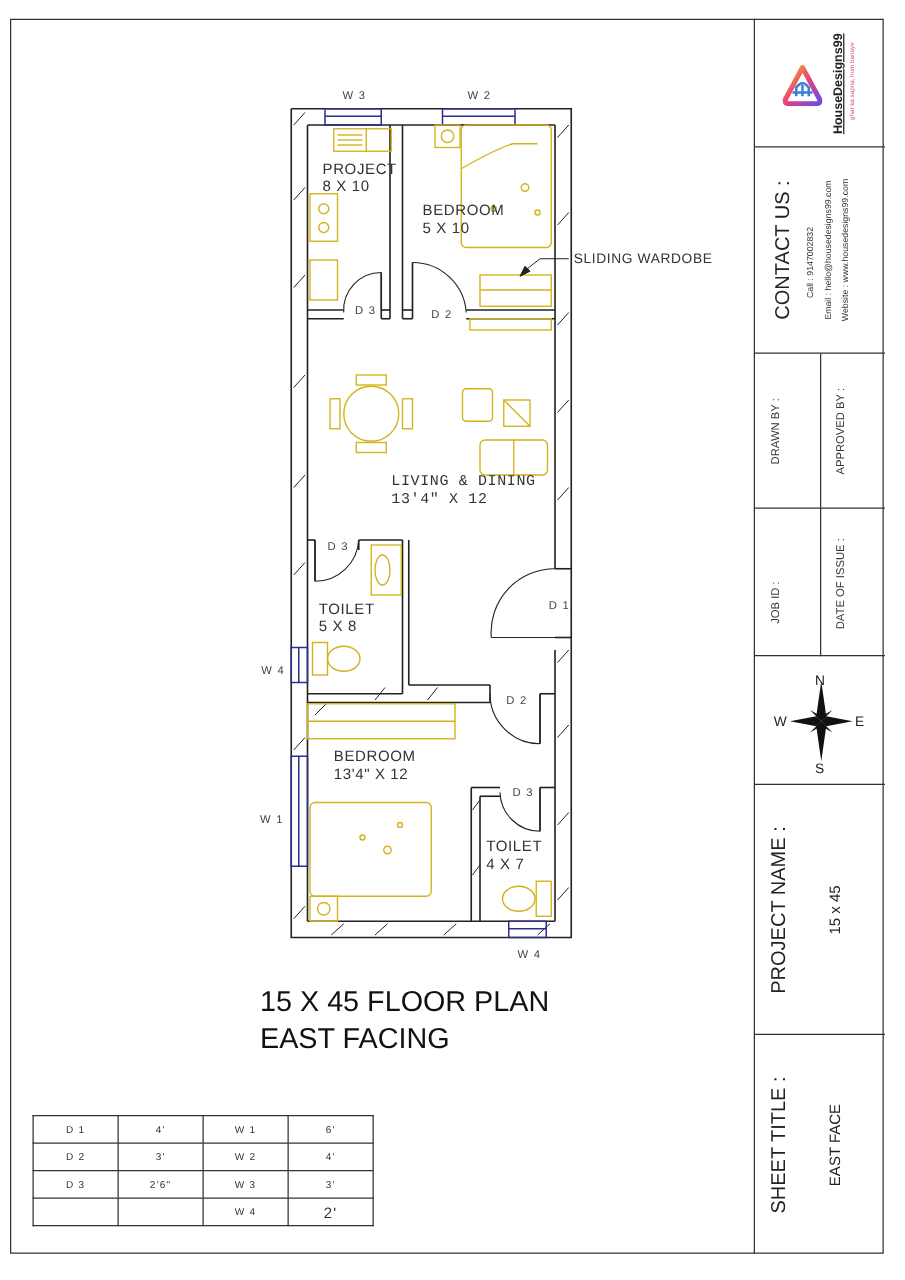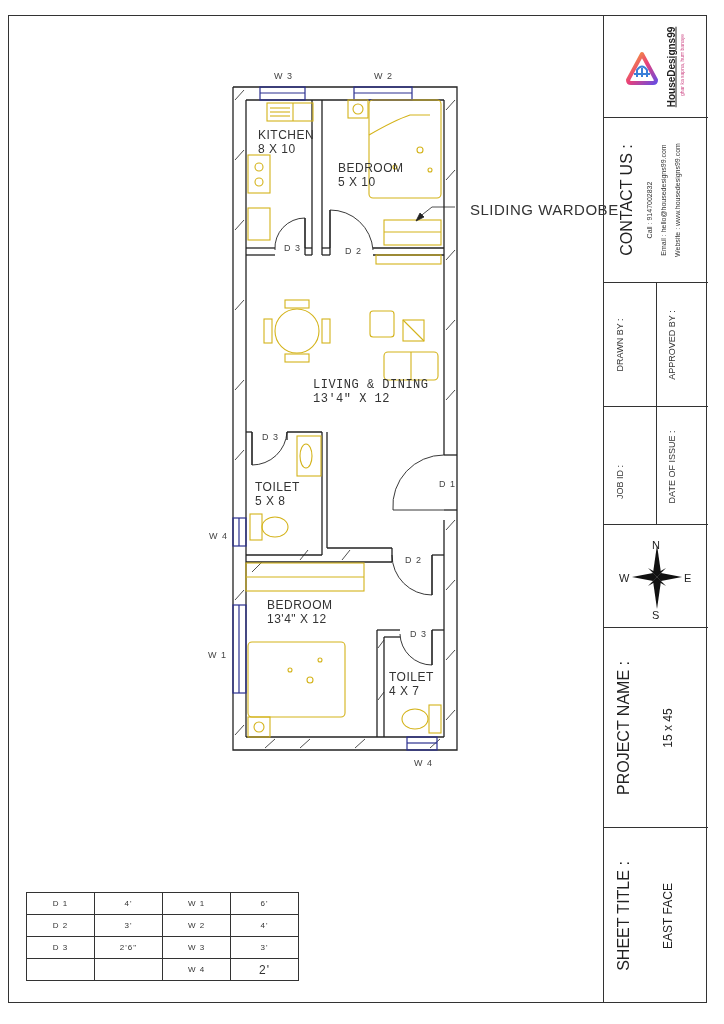--- a/index.html
+++ b/index.html
@@ -184,42 +184,44 @@
     <rect x="429" y="705" width="12" height="28"></rect>
     <ellipse cx="415" cy="719" rx="13" ry="10"></ellipse>
   </g>
 
   <g stroke="#222" stroke-width="0.8" fill="#222">
     <polyline points="418,218 432,207 455,207" fill="none"></polyline>
     <polygon points="416,221 420,213 424,217"></polygon>
   </g>
 </svg>
 
-<div class="lbl" style="left:258px;top:128px;"><span>KITCHEN</span><br><span>8 X 10</span></div>
+<div class="lbl" style="left:258px;top:128px;"><span>PROJECT</span><br><span>8 X 10</span></div>
 <div class="lbl" style="left:338px;top:161px;"><span>BEDROOM</span><br><span>5 X 10</span></div>
 <div class="lbl" style="left:313px;top:378px;font-family:Liberation Mono, monospace;"><span>LIVING &amp; DINING</span><br><span>13'4" X 12</span></div>
 <div class="lbl" style="left:255px;top:480px;"><span>TOILET</span><br><span>5 X 8</span></div>
 <div class="lbl" style="left:267px;top:598px;"><span>BEDROOM</span><br><span>13'4" X 12</span></div>
 <div class="lbl" style="left:389px;top:670px;"><span>TOILET</span><br><span>4 X 7</span></div>
 
-<div class="lbl" style="left:459px;top:201px;font-size:15px;margin-left:11px;">SLIDING WARDOBE</div>
+<div class="lbl" style="left:459px;top:201px;font-size:11px;">SLIDING WARDOBE</div>
 
 <div class="lbl-sm" style="left:274px;top:71px;">W 3</div>
 <div class="lbl-sm" style="left:374px;top:71px;">W 2</div>
 <div class="lbl-sm" style="left:284px;top:243px;">D 3</div>
 <div class="lbl-sm" style="left:345px;top:246px;">D 2</div>
 <div class="lbl-sm" style="left:262px;top:432px;">D 3</div>
 <div class="lbl-sm" style="left:439px;top:479px;">D 1</div>
 <div class="lbl-sm" style="left:209px;top:531px;">W 4</div>
 <div class="lbl-sm" style="left:405px;top:555px;">D 2</div>
 <div class="lbl-sm" style="left:208px;top:650px;">W 1</div>
 <div class="lbl-sm" style="left:410px;top:629px;">D 3</div>
 <div class="lbl-sm" style="left:414px;top:758px;">W 4</div>
 
 <div class="title">
+  <div>15 X 45 FLOOR PLAN</div>
+  <div>EAST FACING</div>
 </div>
 
 <table class="sched">
   <tbody>
       <tr>
     <td>D 1</td>
     <td>4'</td>
     <td>W 1</td>
     <td>6'</td>
   </tr>

